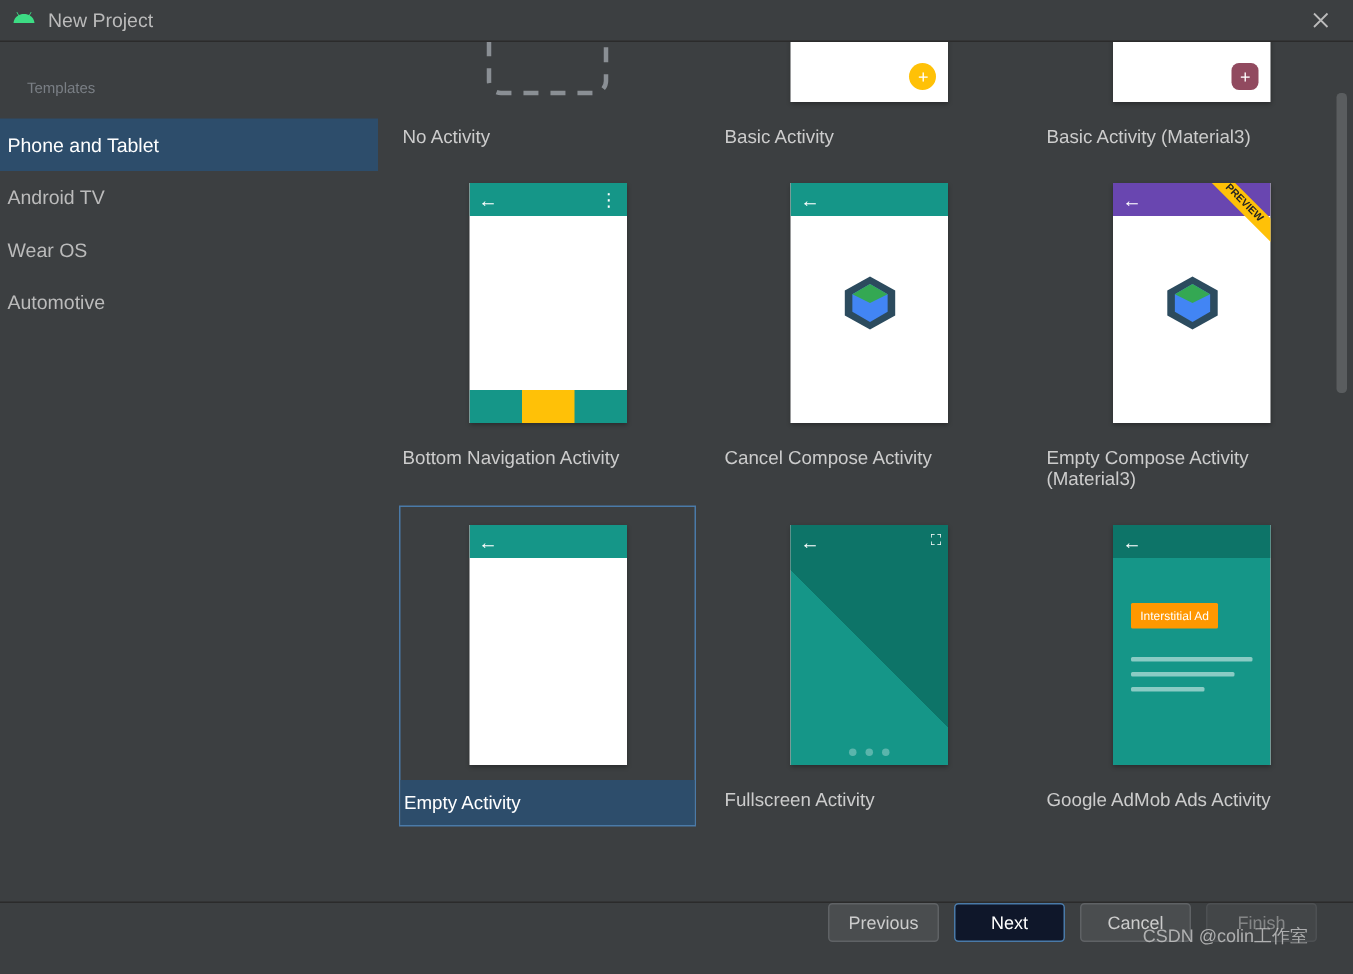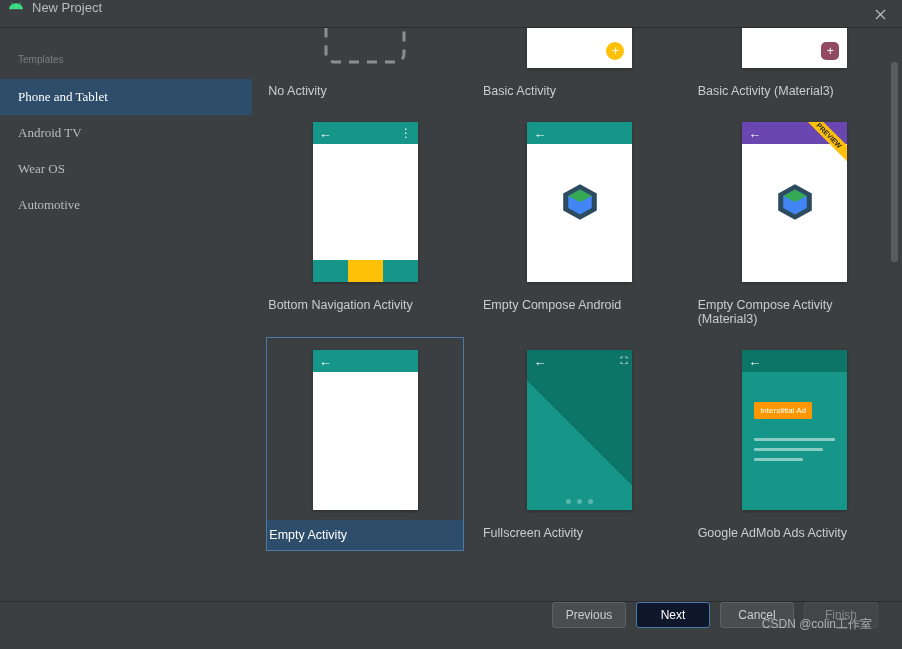--- a/index.html
+++ b/index.html
@@ -9,20 +9,21 @@
       background: #3c3f41;
       font-family: "Segoe UI", Arial, sans-serif;
       font-size: 13px;
       color: #bbbbbb;
       overflow: hidden;
       position: relative;
     }
     .titlebar {
       height: 28px;
       display: flex;
+      align-items: center;
       padding: 0 8px;
       border-bottom: 1px solid #2b2b2b;
     }
     .android-icon {
       width: 16px;
       height: 16px;
       margin-right: 8px;
     }
     .title-text { flex: 1; color: #bbbbbb; }
     .close-btn {
@@ -41,24 +42,23 @@
     .sidebar {
       width: 252px;
       padding-top: 18px;
     }
     .sidebar-header {
       color: #7a7f85;
       padding: 8px 18px 14px 18px;
       font-size: 10px;
     }
     .sidebar-item {
-      padding: 10px 18px;
+      padding: 10px 5px;
       color: #bbbbbb;
       cursor: pointer;
-      font-family: Liberation Serif, serif;
     }
     .sidebar-item.active {
       background: #2d4d6b;
       color: #ffffff;
     }
     .content {
       flex: 1;
       overflow-y: auto;
       padding: 0 4px 10px 10px;
       position: relative;
@@ -333,21 +333,21 @@
         <div class="preview">
           <div class="phone-topbar">
             <span class="back">←</span>
           </div>
           <svg class="compose-logo" width="42" height="42" viewBox="0 0 100 100">
             <polygon points="50,8 90,30 90,70 50,92 10,70 10,30" fill="#2c4b5e"></polygon>
             <polygon points="50,20 78,36 78,64 50,80 22,64 22,36" fill="#4285f4"></polygon>
             <polygon points="50,20 78,36 50,50 22,36" fill="#34a853"></polygon>
           </svg>
         </div>
-        <div class="template-label">Empty Compose Android</div>
+        <div class="template-label">Cancel Compose Activity</div>
       </div>
 
       <div class="template-card">
         <div class="preview">
           <div class="phone-topbar purple">
             <span class="back">←</span>
           </div>
           <div class="preview-banner">PREVIEW</div>
           <svg class="compose-logo" width="42" height="42" viewBox="0 0 100 100">
             <polygon points="50,8 90,30 90,70 50,92 10,70 10,30" fill="#2c4b5e"></polygon>

